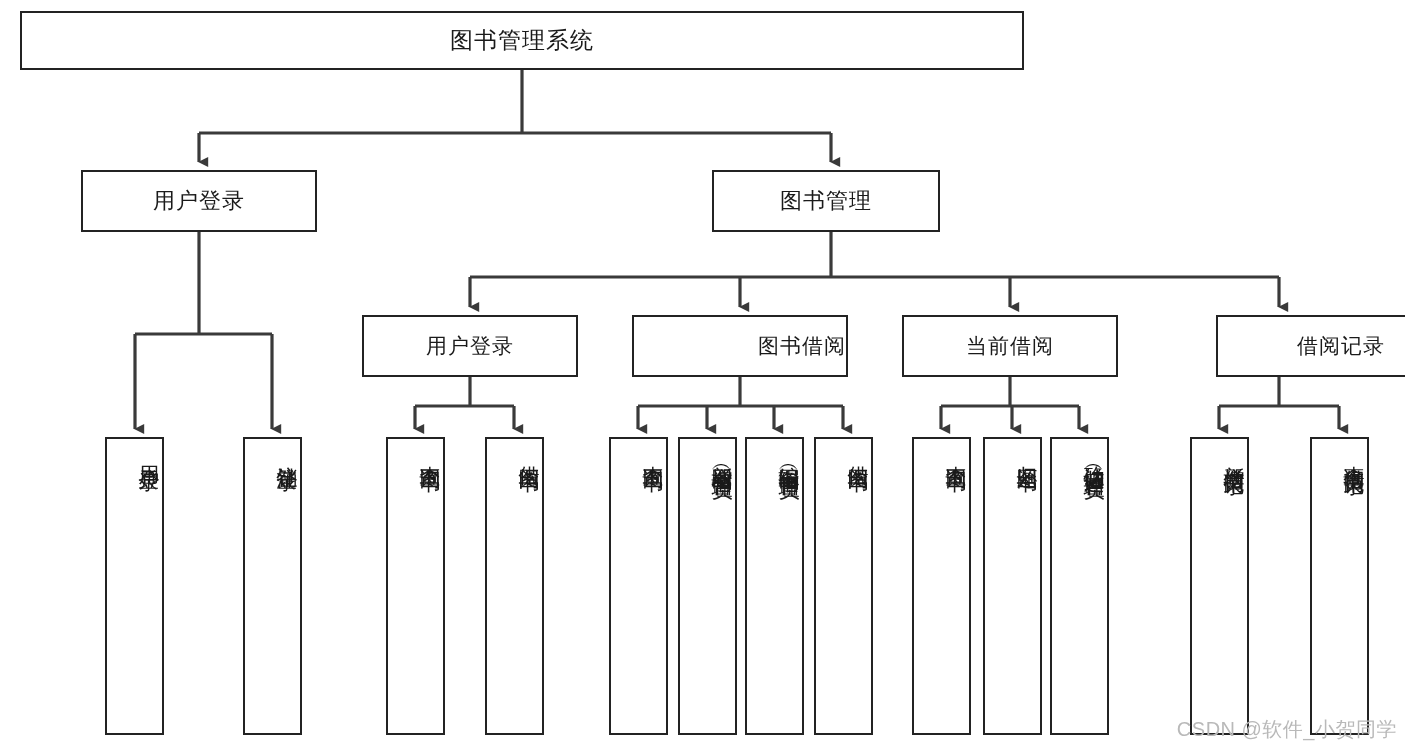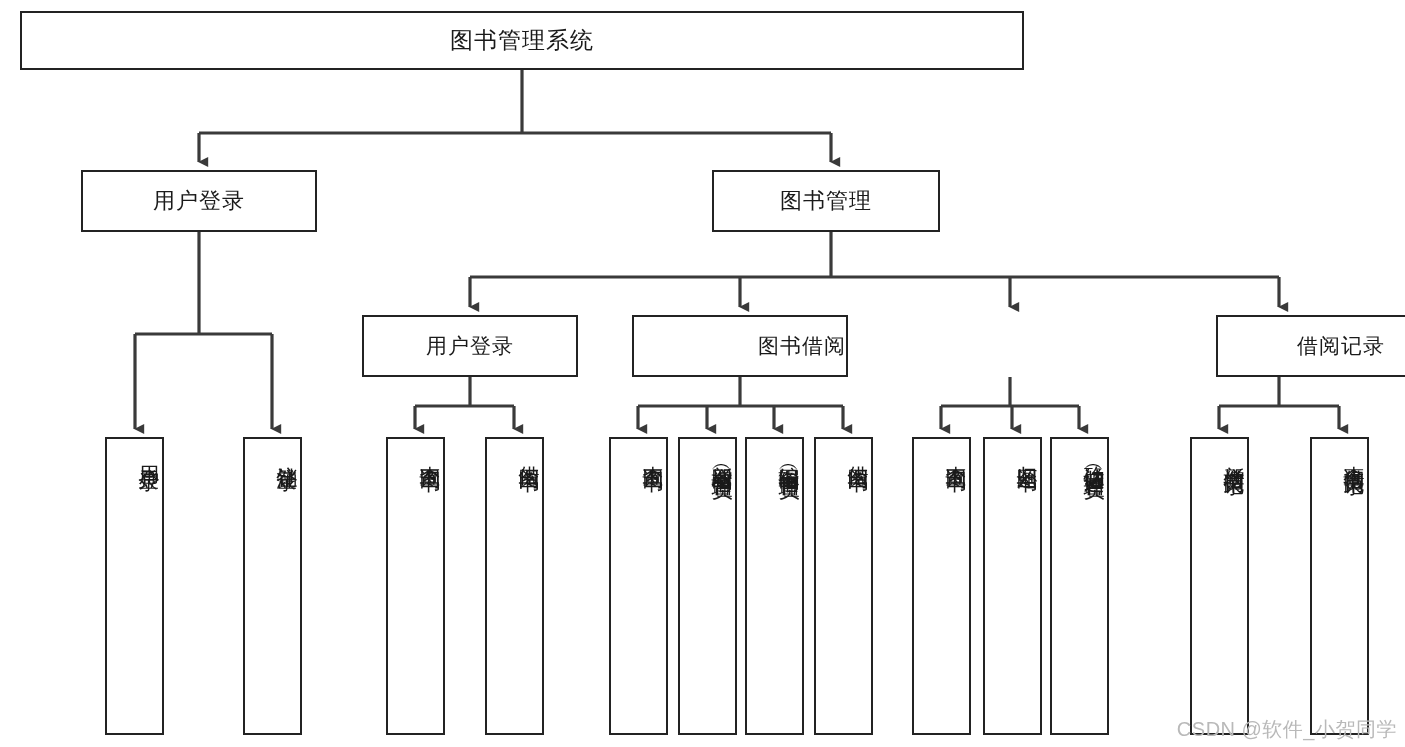--- a/index.html
+++ b/index.html
@@ -136,20 +136,23 @@
   <div class="node level-2" style="left:712px;top:170px;width:228px;height:62px;">
     <span>图书管理</span>
   </div>
 
   <div class="node level-3" style="left:362px;top:315px;width:216px;height:62px;">
     <span>用户登录</span>
   </div>
   <div class="node level-3" style="left:632px;top:315px;width:216px;height:62px;justify-content:flex-end;">
     <span>图书借阅</span>
   </div>
+  <div class="node level-3" style="left:902px;top:315px;width:216px;height:62px;">
+    <span>当前借阅</span>
+  </div>
   <div class="node level-3" style="left:1216px;top:315px;width:250px;height:62px;">
     <span>借阅记录</span>
   </div>
 
   <div class="node leaf" style="left:105px;top:437px;width:59px;height:298px;">
     <span class="vtext">用户登录</span>
   </div>
   <div class="node leaf" style="left:243px;top:437px;width:59px;height:298px;">
     <span class="vtext">注销登录</span>
   </div>

